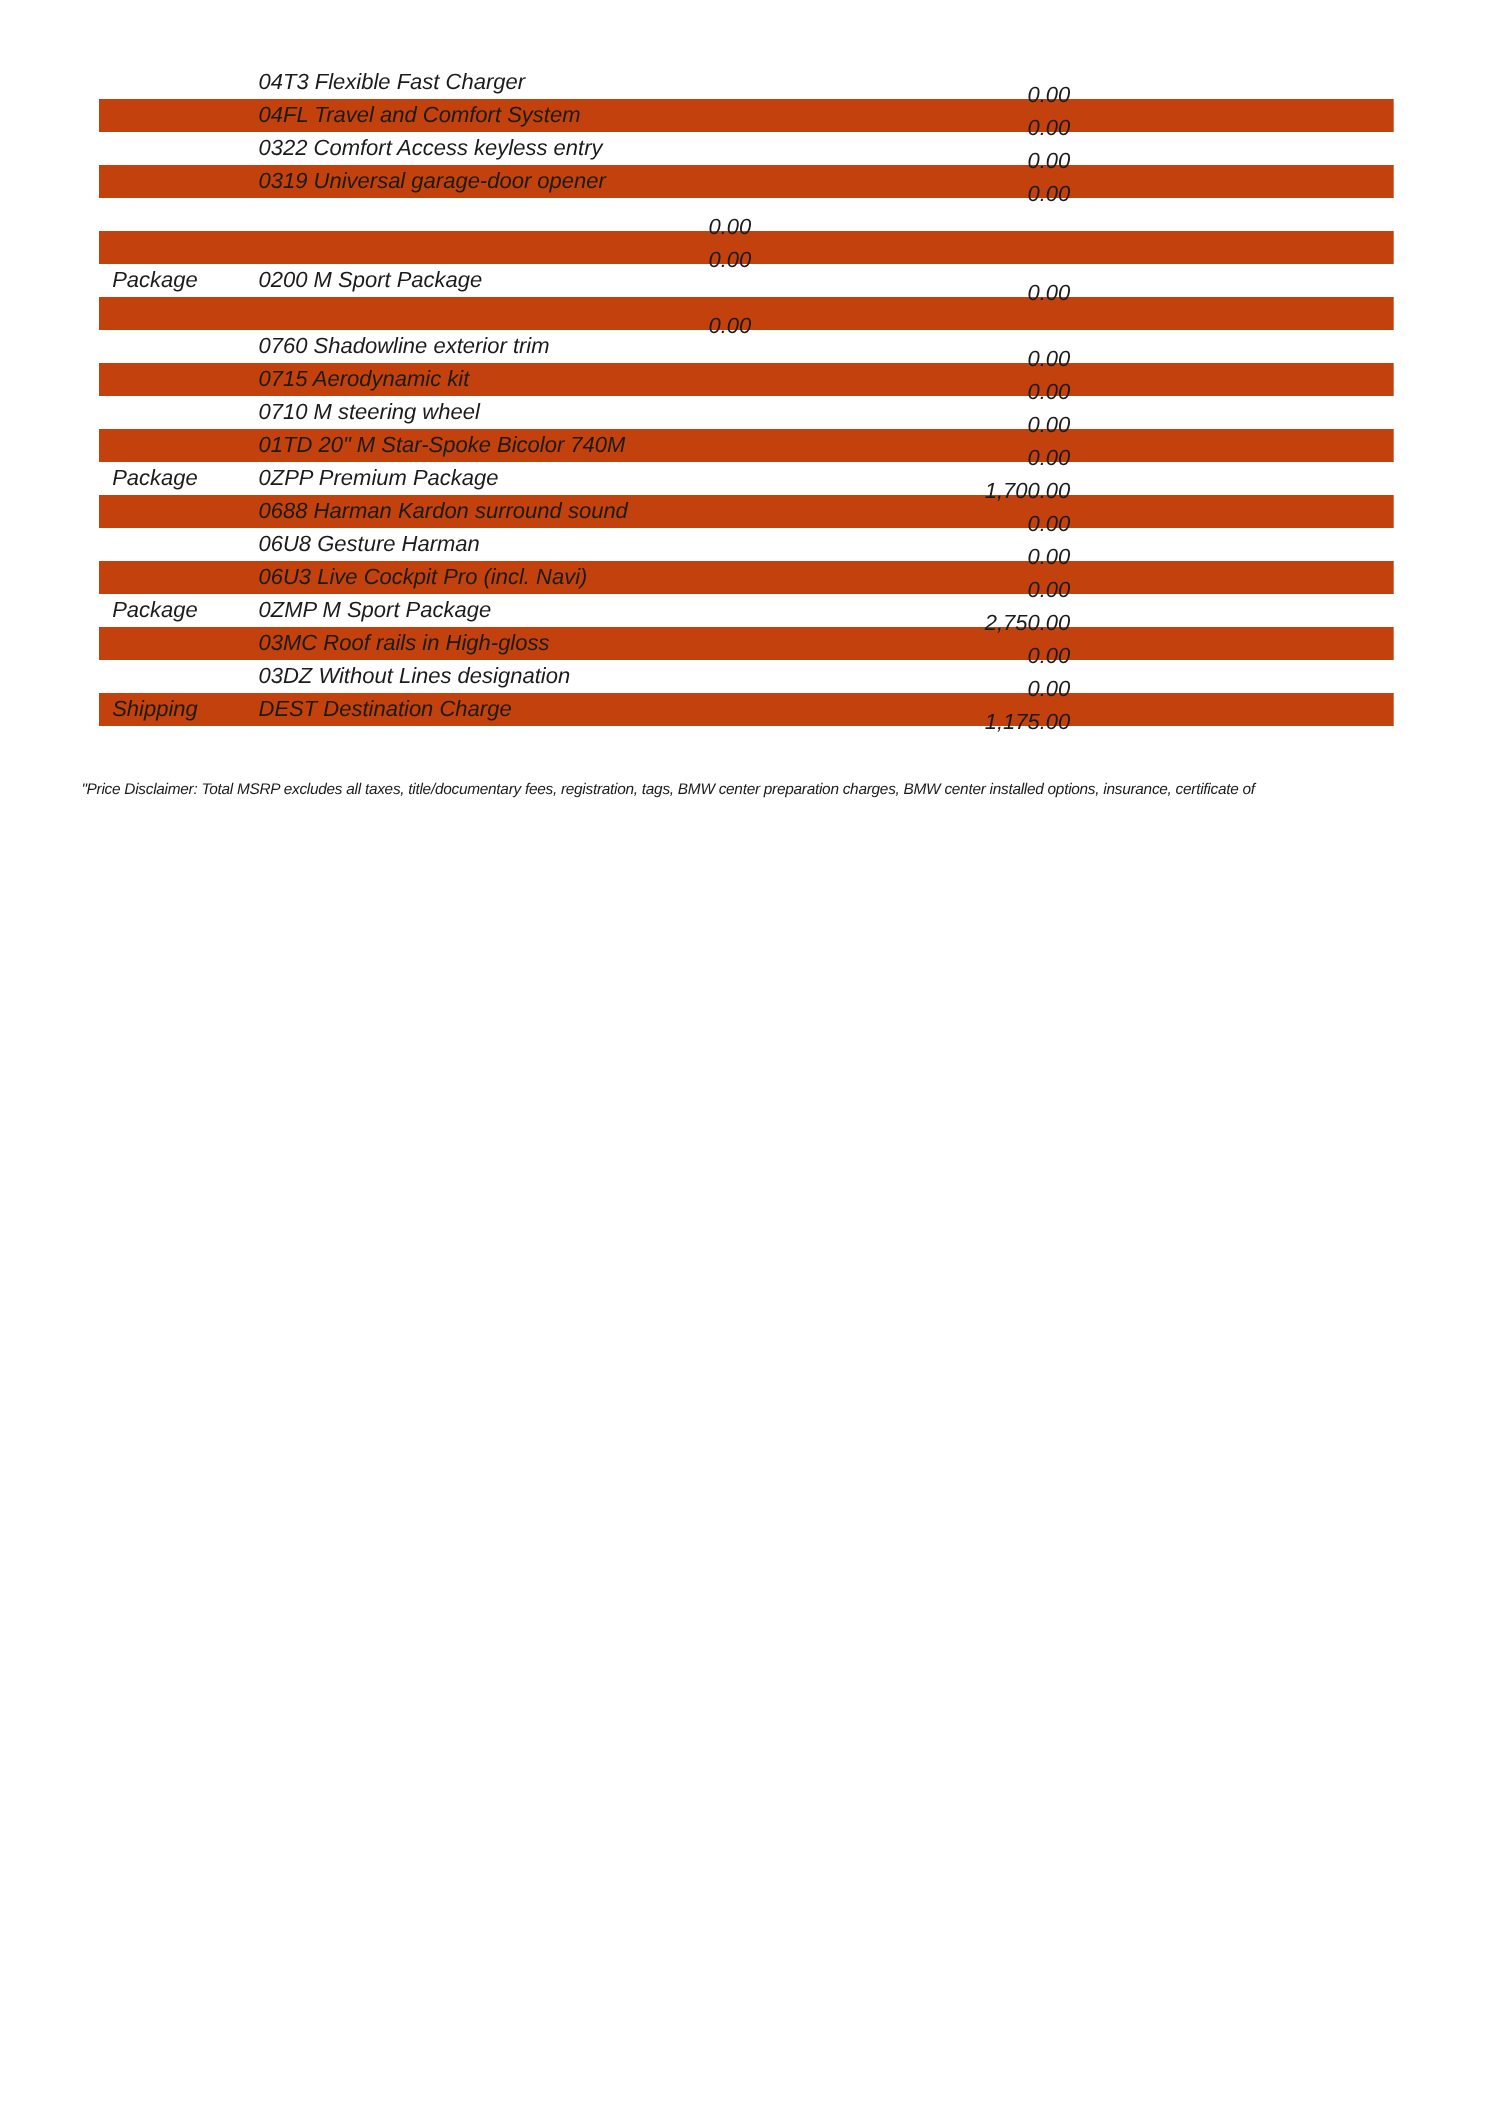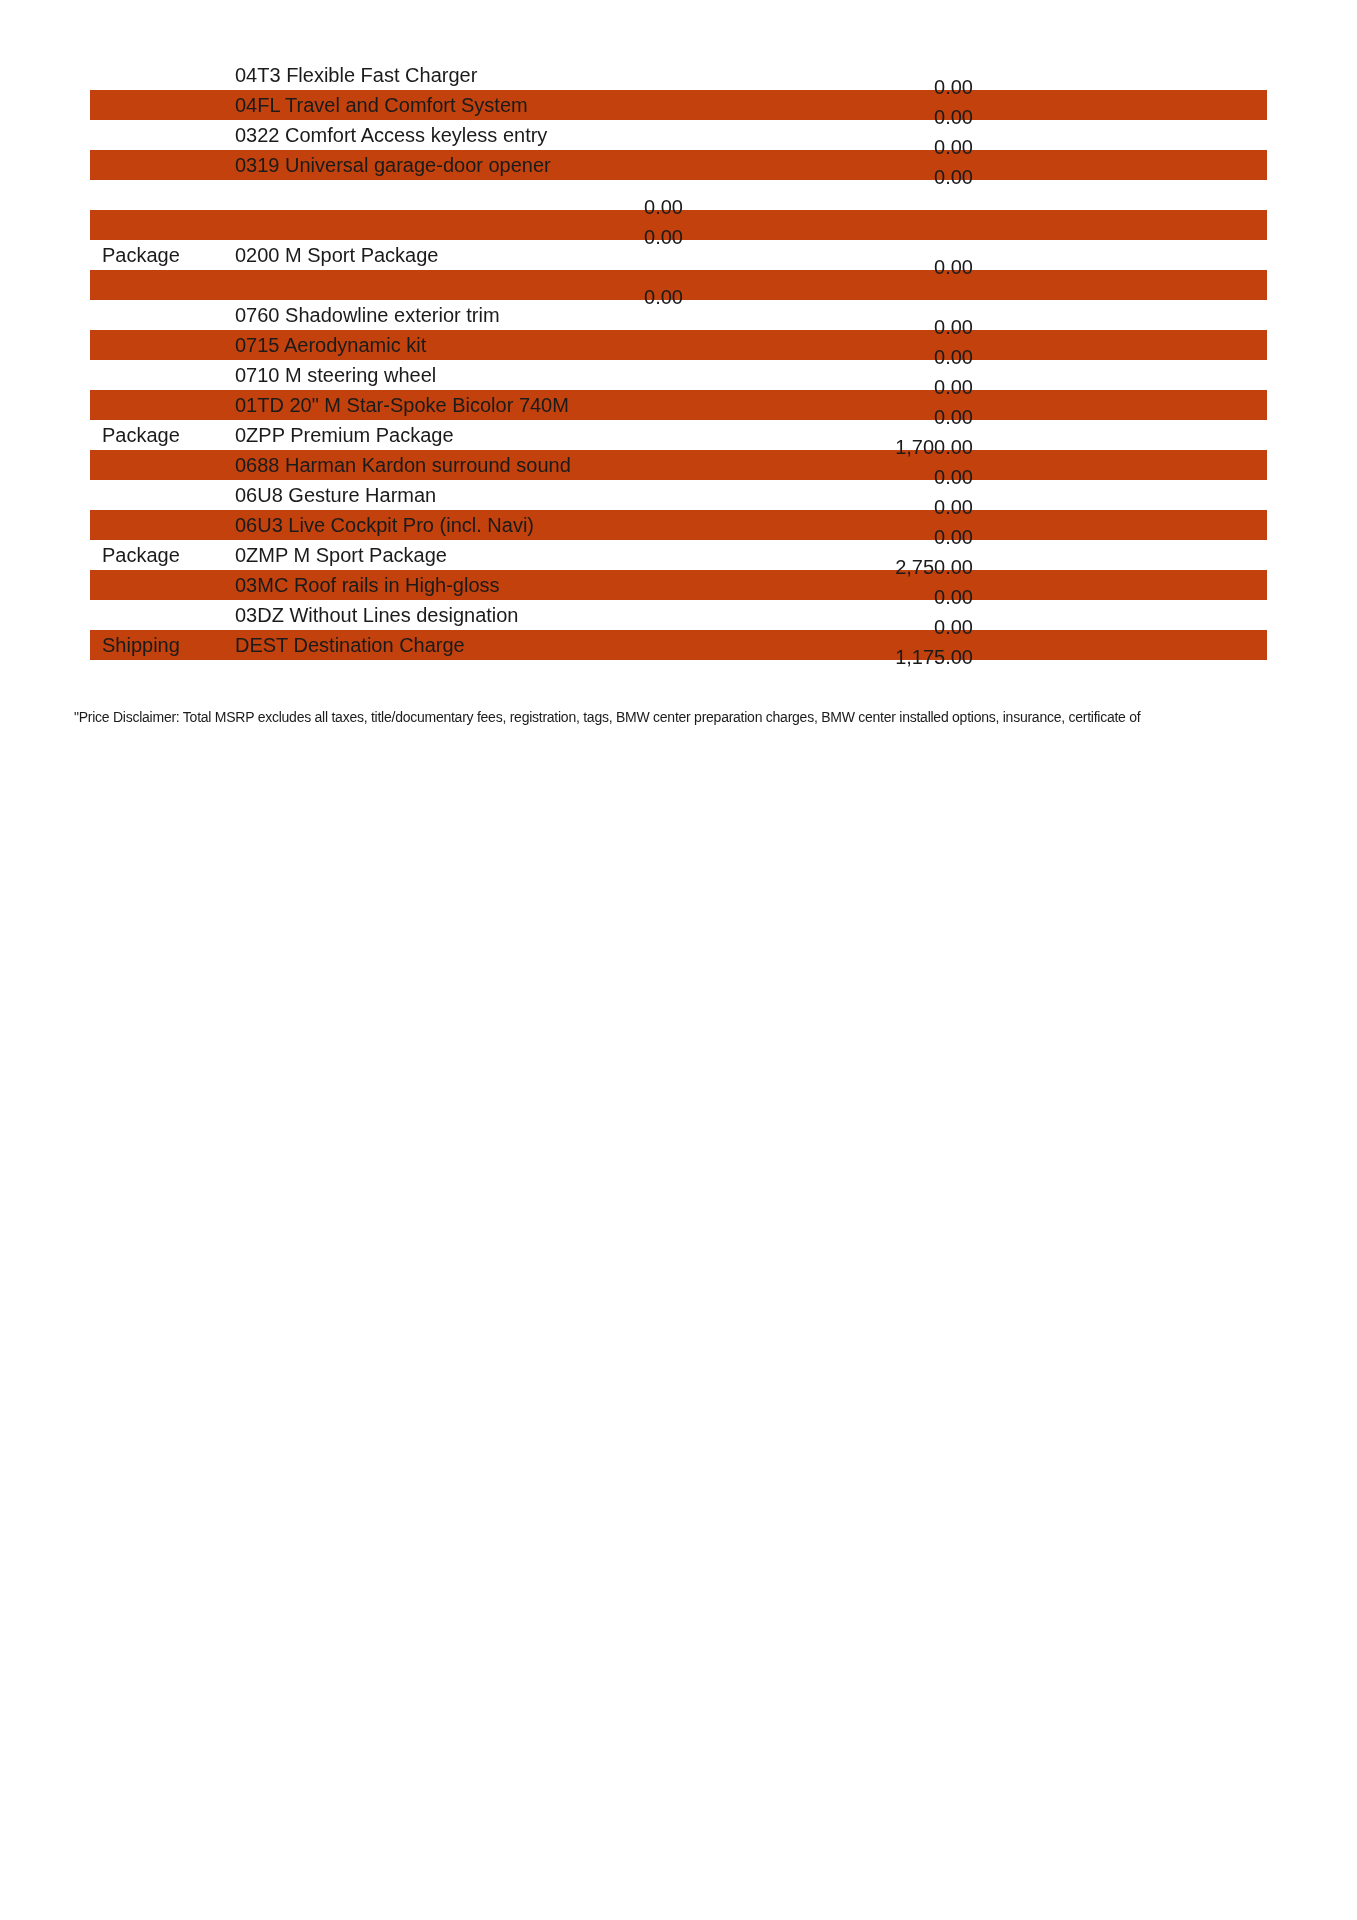--- a/index.html
+++ b/index.html
@@ -12,20 +12,21 @@
     height: 1920px;
     position: relative;
     overflow: hidden;
     font-family: "Liberation Sans", "DejaVu Sans", sans-serif;
     color: #1b1b1b;
   }
   .page {
     position: absolute;
     inset: 0;
     background: #ffffff;
+    font-style: italic;
   }
   .doc-table {
     position: absolute;
     left: 90px;
     top: 60px;
     width: 1177px;
   }
   .row {
     display: grid;
     grid-template-columns: 145px 448px 290px auto;

